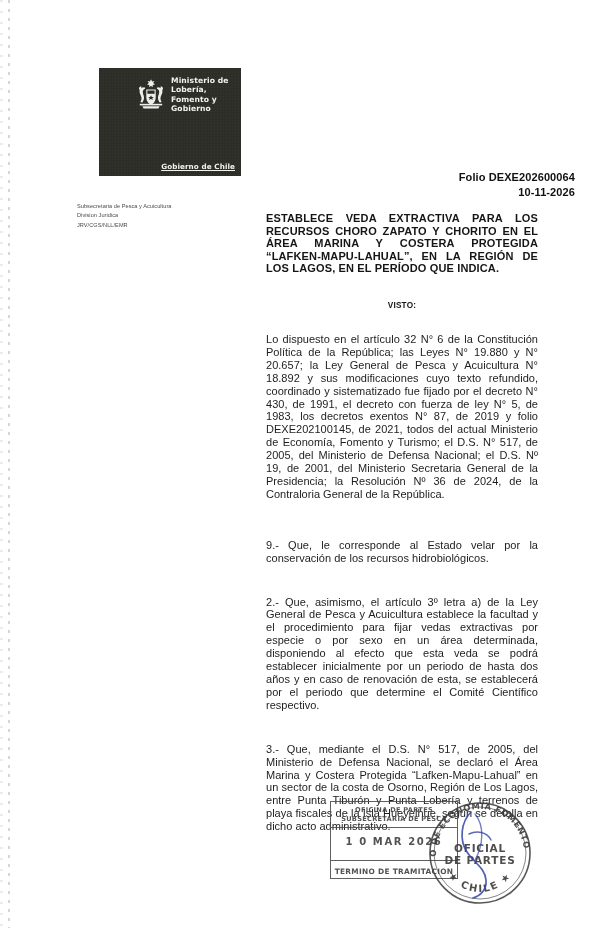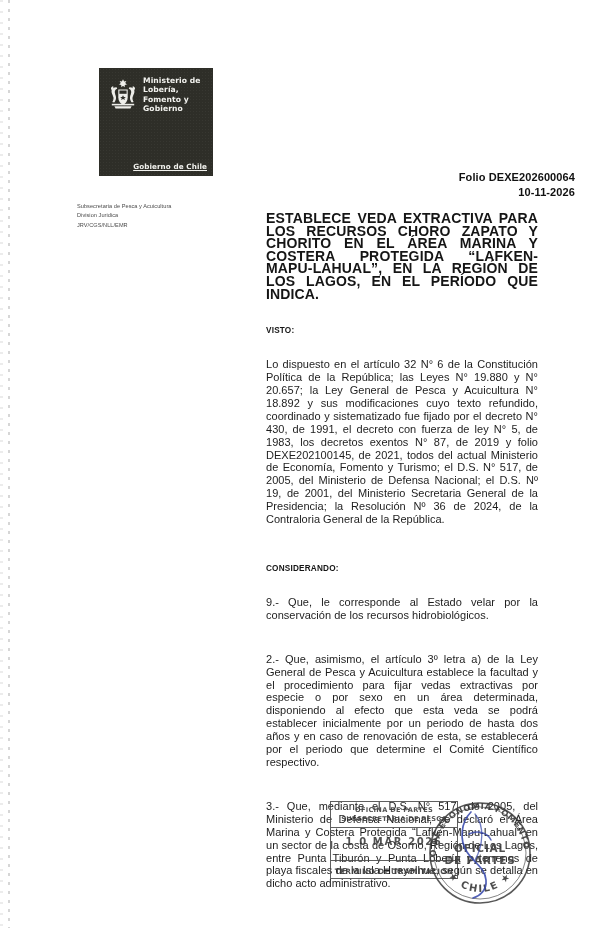--- a/index.html
+++ b/index.html
@@ -55,20 +55,21 @@
     left: 99px;
     top: 68px;
     width: 114px;
     height: 108px;
     background: #2e2e28;
     background-image:
       radial-gradient(rgba(255,255,255,0.045) 0.5px, transparent 0.6px),
       radial-gradient(rgba(0,0,0,0.22) 0.5px, transparent 0.6px);
     background-size: 3px 3px, 4px 4px;
     background-position: 0 0, 1px 2px;
+    padding-left: 28px;
   }
   .logo-inner {
     position: relative;
     width: 100%;
     height: 100%;
   }
   .coat-of-arms {
     position: absolute;
     left: 9px;
     top: 10px;
@@ -129,36 +130,37 @@
 
   
   .body-col {
     position: absolute;
     left: 266px;
     top: 212px;
     width: 272px;
   }
   .doc-title {
     font-family: "Liberation Sans", sans-serif;
-    font-size: 14px;
+    font-size: 11px;
     font-weight: bold;
     line-height: 12.6px;
     text-align: justify;
     text-align-last: left;
     color: #151515;
     letter-spacing: 0.15px;
     margin-bottom: 26px;
   }
   .section-head {
     font-family: "Liberation Sans", sans-serif;
     font-size: 8.2px;
     font-weight: bold;
     color: #151515;
     letter-spacing: 0.2px;
     margin-bottom: 23px;
+    text-align: center;
   }
   .para {
     font-family: "Liberation Sans", sans-serif;
     font-size: 11px;
     line-height: 12.9px;
     text-align: justify;
     text-align-last: left;
     color: #1d1d1d;
     letter-spacing: 0.02px;
     margin-bottom: 17px;
@@ -291,21 +293,20 @@
 
   <div class="body-col">
 
     <div class="doc-title">ESTABLECE VEDA EXTRACTIVA PARA LOS RECURSOS CHORO ZAPATO Y CHORITO EN EL ÁREA MARINA Y COSTERA PROTEGIDA “LAFKEN-MAPU-LAHUAL”, EN LA REGIÓN DE LOS LAGOS, EN EL PERÍODO QUE INDICA.</div>
 
     <div class="section-head">VISTO:</div>
     <div class="para">Lo dispuesto en el artículo 32 N° 6 de la Constitución Política de la República; las Leyes N° 19.880 y N° 20.657; la Ley General de Pesca y Acuicultura N° 18.892 y sus modificaciones cuyo texto refundido, coordinado y sistematizado fue fijado por el decreto N° 430, de 1991, el decreto con fuerza de ley N° 5, de 1983, los decretos exentos N° 87, de 2019 y folio DEXE202100145, de 2021, todos del actual Ministerio de Economía, Fomento y Turismo; el D.S. N° 517, de 2005, del Ministerio de Defensa Nacional; el D.S. Nº 19, de 2001, del Ministerio Secretaria General de la Presidencia; la Resolución Nº 36 de 2024, de la Contraloria General de la República.</div>
 
     <div class="gap-lg"></div>
 
-    <div class="section-head">CONSIDERANDO:</div>
     <div class="para">9.- Que, le corresponde al Estado velar por la conservación de los recursos hidrobiológicos.</div>
     <div class="gap-md"></div>
     <div class="para">2.- Que, asimismo, el artículo 3º letra a) de la Ley General de Pesca y Acuicultura establece la facultad y el procedimiento para fijar vedas extractivas por especie o por sexo en un área determinada, disponiendo al efecto que esta veda se podrá establecer inicialmente por un periodo de hasta dos años y en caso de renovación de esta, se establecerá por el periodo que determine el Comité Científico respectivo.</div>
     <div class="gap-md"></div>
     <div class="para">3.- Que, mediante el D.S. N° 517, de 2005, del Ministerio de Defensa Nacional, se declaró el Área Marina y Costera Protegida “Lafken-Mapu-Lahual” en un sector de la costa de Osorno, Región de Los Lagos, entre Punta Tiburón y Punta Lobería y terrenos de playa fiscales de la Isla Hueyelhue, según se detalla en dicho acto administrativo.</div>
 
   </div>
 
   <div class="stamp-rect">
     <div class="sr-top">

